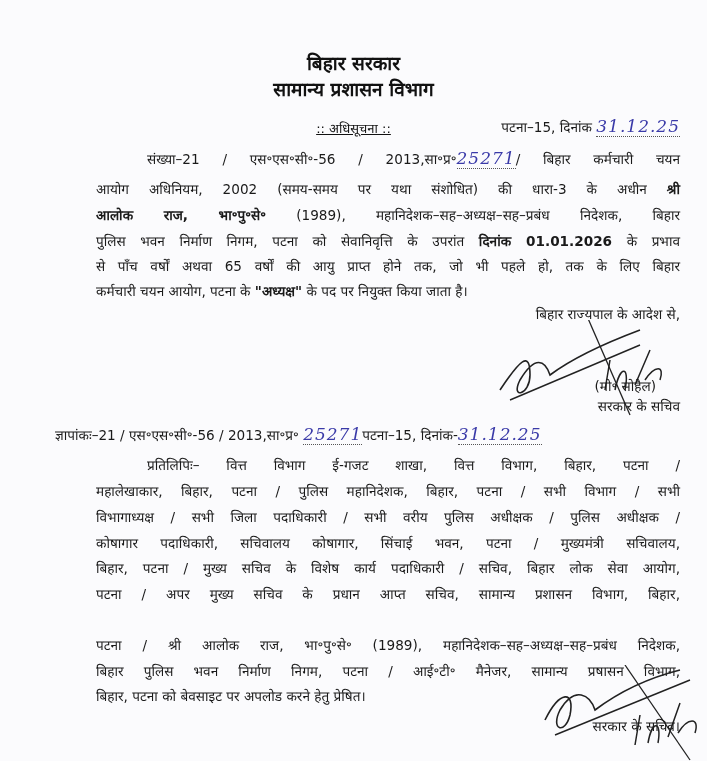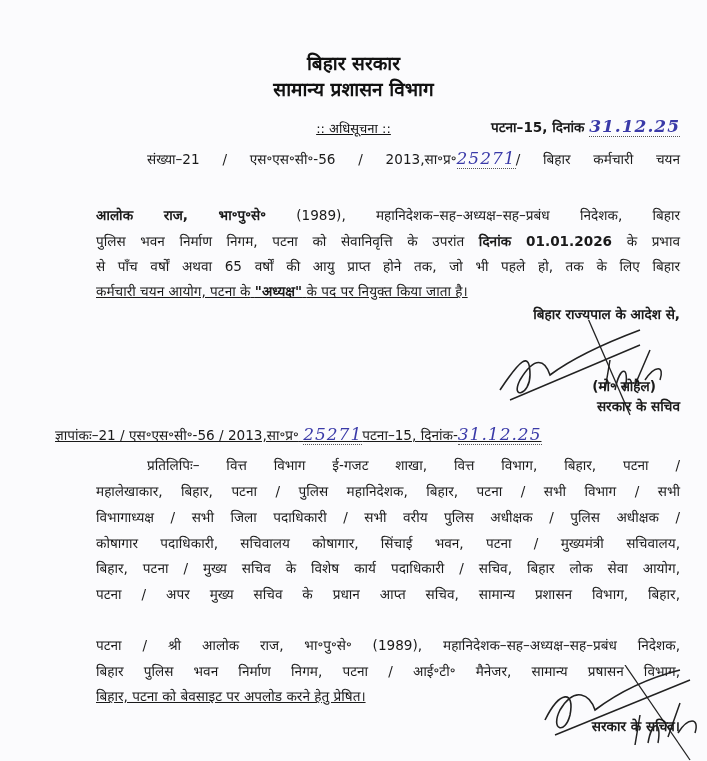--- a/index.html
+++ b/index.html
@@ -14,22 +14,22 @@
   .hdr { position: absolute; left: 0; width: 707px; text-align: center; color: #111; }
   .hdr1 { top: 50px; font-size: 19px; font-weight: bold; }
   .hdr2 { top: 76px; font-size: 19px; font-weight: bold; }
   .hdr3 { top: 103px; font-size: 13px; text-decoration: underline; margin-top: 16px; }
   .line {
     position: absolute; left: 96px; width: 584px;
     font-size: 13.6px; line-height: 20px; white-space: nowrap;
     text-align: justify; text-align-last: justify;
     overflow: visible;
   }
-  .nojust { text-align: left; text-align-last: left; text-decoration: underline; }
-  .right { text-align: right; text-align-last: right; font-weight: bold; }
+  .nojust { text-align: left; text-align-last: left; }
+  .right { text-align: right; text-align-last: right; }
   b { font-weight: bold; }
   .hand {
     font-family: "DejaVu Serif", serif; font-style: italic;
     color: #3a3aa8; font-size: 17px; letter-spacing: 1px;
   }
   .dot { border-bottom: 1px dotted #555; }
   .sig { position: absolute; }
   .sig svg { display: block; }
 </style>
 </head>
@@ -40,20 +40,23 @@
   <div class="hdr hdr1">बिहार सरकार</div>
   <div class="hdr hdr2">सामान्य प्रशासन विभाग</div>
   <div class="hdr hdr3">:: अधिसूचना ::</div>
 
   <div class="line right" style="top:116px;">
     <span>पटना–15, दिनांक </span><span class="hand dot">31.12.25</span>
   </div>
 
   <div class="line" style="top:148px; left:147px; width:533px;">
     <span>संख्या–21 / एस॰एस॰सी॰-56 / 2013,सा॰प्र॰</span><span class="hand dot">25271</span>/ <span>बिहार कर्मचारी चयन</span>
+  </div>
+  <div class="line" style="top:179px;">
+    <span>आयोग अधिनियम, 2002 (समय-समय पर यथा संशोधित) की धारा-3 के अधीन</span> <b>श्री</b>
   </div>
   <div class="line" style="top:205px;">
     <b>आलोक राज, भा॰पु॰से॰</b> <span>(1989), महानिदेशक–सह–अध्यक्ष–सह–प्रबंध निदेशक, बिहार</span>
   </div>
   <div class="line" style="top:231px;">
     <span>पुलिस भवन निर्माण निगम, पटना को सेवानिवृत्ति के उपरांत</span> <b>दिनांक 01.01.2026</b> <span>के प्रभाव</span>
   </div>
   <div class="line" style="top:256px;">से पाँच वर्षों अथवा 65 वर्षों की आयु प्राप्त होने तक, जो भी पहले हो, तक के लिए बिहार</div>
   <div class="line nojust" style="top:281px;">
     <span>कर्मचारी चयन आयोग, पटना के</span> <b>"अध्यक्ष"</b> <span>के पद पर नियुक्त किया जाता है।</span>

